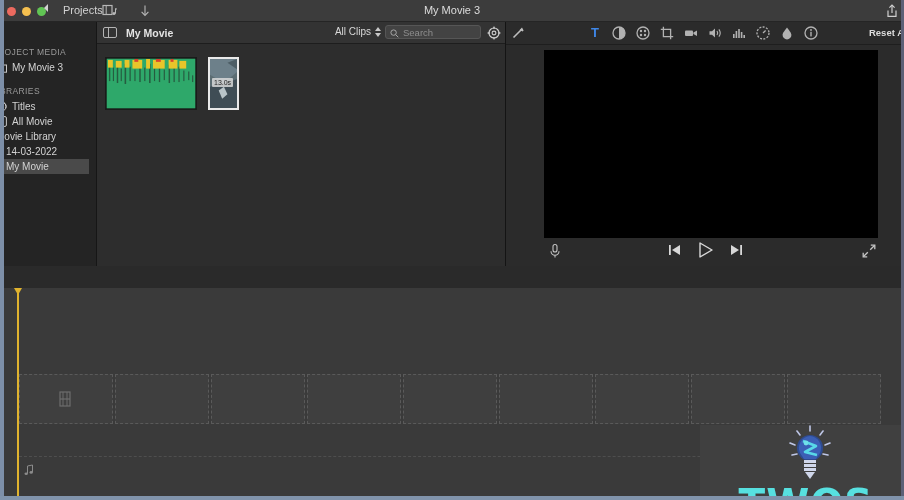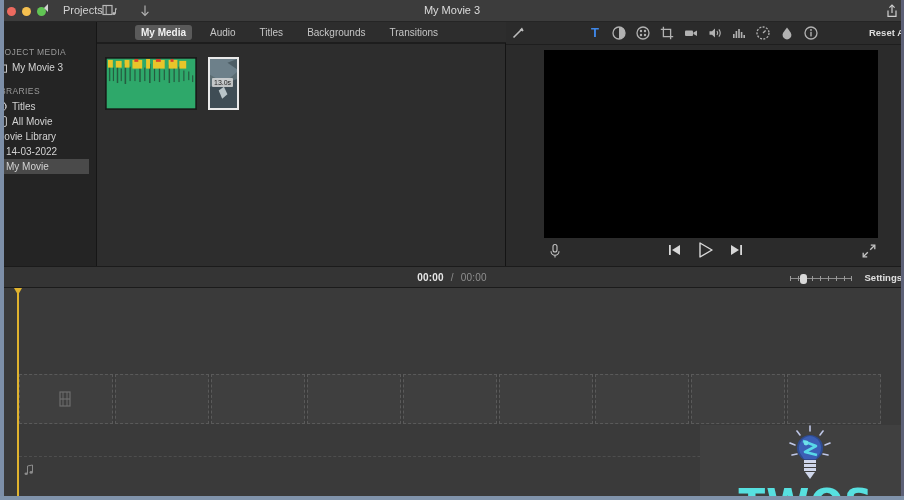--- a/index.html
+++ b/index.html
@@ -420,29 +420,20 @@
 
     <div class="share-btn">
       <svg viewBox="0 0 16 16" width="16" height="16">
         <path d="M8 2.2 L8 10" stroke="currentColor" stroke-width="1.2" fill="none"></path>
         <path d="M5.4 4.6 L8 2 L10.6 4.6" stroke="currentColor" stroke-width="1.2" fill="none"></path>
         <path d="M4 7.6 L4 13.4 L12 13.4 L12 7.6" stroke="currentColor" stroke-width="1.2" fill="none"></path>
       </svg>
     </div>
   </div>
 
-  <div style="position:absolute;left:97px;top:22px;width:409px;height:21px;background:#2d2d2d;border-bottom:1px solid #1d1d1d;box-sizing:border-box;z-index:5;">
-    <div id="tabs-row" style="display:flex;align-items:center;height:21px;padding-left:38px;gap:12px;">
-        <div style="font-size: 10px; padding: 2px 6px; border-radius: 3px; color: rgb(242, 242, 242); background: rgb(90, 90, 90); font-weight: bold;">My Media</div>
-        <div style="font-size: 10px; padding: 2px 6px; border-radius: 3px; color: rgb(198, 198, 198);">Audio</div>
-        <div style="font-size: 10px; padding: 2px 6px; border-radius: 3px; color: rgb(198, 198, 198);">Titles</div>
-        <div style="font-size: 10px; padding: 2px 6px; border-radius: 3px; color: rgb(198, 198, 198);">Backgrounds</div>
-        <div style="font-size: 10px; padding: 2px 6px; border-radius: 3px; color: rgb(198, 198, 198);">Transitions</div>
-      </div>
-  </div>
 
   <div class="upper">
 
     <div class="sidebar">
       <div id="sidebar-content">
           <div class="side-header">PROJECT MEDIA</div>
           <div class="side-item">
             <span class="side-ico">
               <svg viewBox="0 0 11 11" width="11" height="11">
                 <rect x="0.5" y="3" width="10" height="7.2" fill="none" stroke="currentColor" stroke-width="1"></rect>
@@ -689,42 +680,20 @@
             <path d="M12.5 1.5 L8.2 5.8" stroke="currentColor" stroke-width="1.3"></path>
             <path d="M12.8 5.2 L12.8 1.2 L8.8 1.2" fill="none" stroke="currentColor" stroke-width="1.3"></path>
             <path d="M1.5 12.5 L5.8 8.2" stroke="currentColor" stroke-width="1.3"></path>
             <path d="M1.2 8.8 L1.2 12.8 L5.2 12.8" fill="none" stroke="currentColor" stroke-width="1.3"></path>
           </svg>
         </div>
       </div>
     </div>
   </div>
 
-  <div class="tl-toolbar">
-    <div class="timecode">
-      <span class="tc-cur">00:00</span>
-      <span class="tc-sep">/</span>
-      <span class="tc-tot">00:00</span>
-    </div>
-
-    <div class="zoom-slider">
-      <span class="zs-track"></span>
-      <span class="zs-tick" style="left:0px;"></span>
-      <span class="zs-tick" style="left:8px;"></span>
-      <span class="zs-tick" style="left:22px;"></span>
-      <span class="zs-tick" style="left:30px;"></span>
-      <span class="zs-tick" style="left:38px;"></span>
-      <span class="zs-tick" style="left:46px;"></span>
-      <span class="zs-tick" style="left:54px;"></span>
-      <span class="zs-tick" style="left:61px;"></span>
-      <span class="zs-knob"></span>
-    </div>
-
-    <div class="settings-lbl">Settings</div>
-  </div>
 
   <div class="timeline">
     <div class="playhead">
       <span class="ph-top"></span>
     </div>
 
     <div class="slots" id="timeline-slots">
         <div class="slot">
           <span class="film-ico"><svg viewBox="0 0 14 16" width="14" height="16">
               <rect x="2" y="1" width="10" height="14" fill="none" stroke="currentColor" stroke-width="1.2"></rect>

